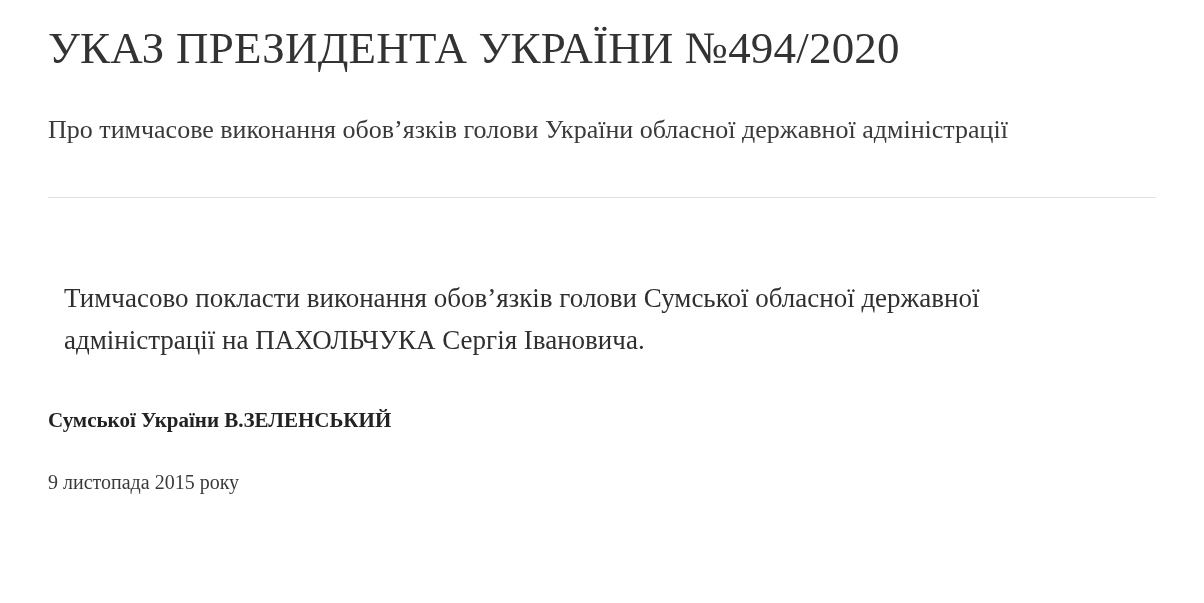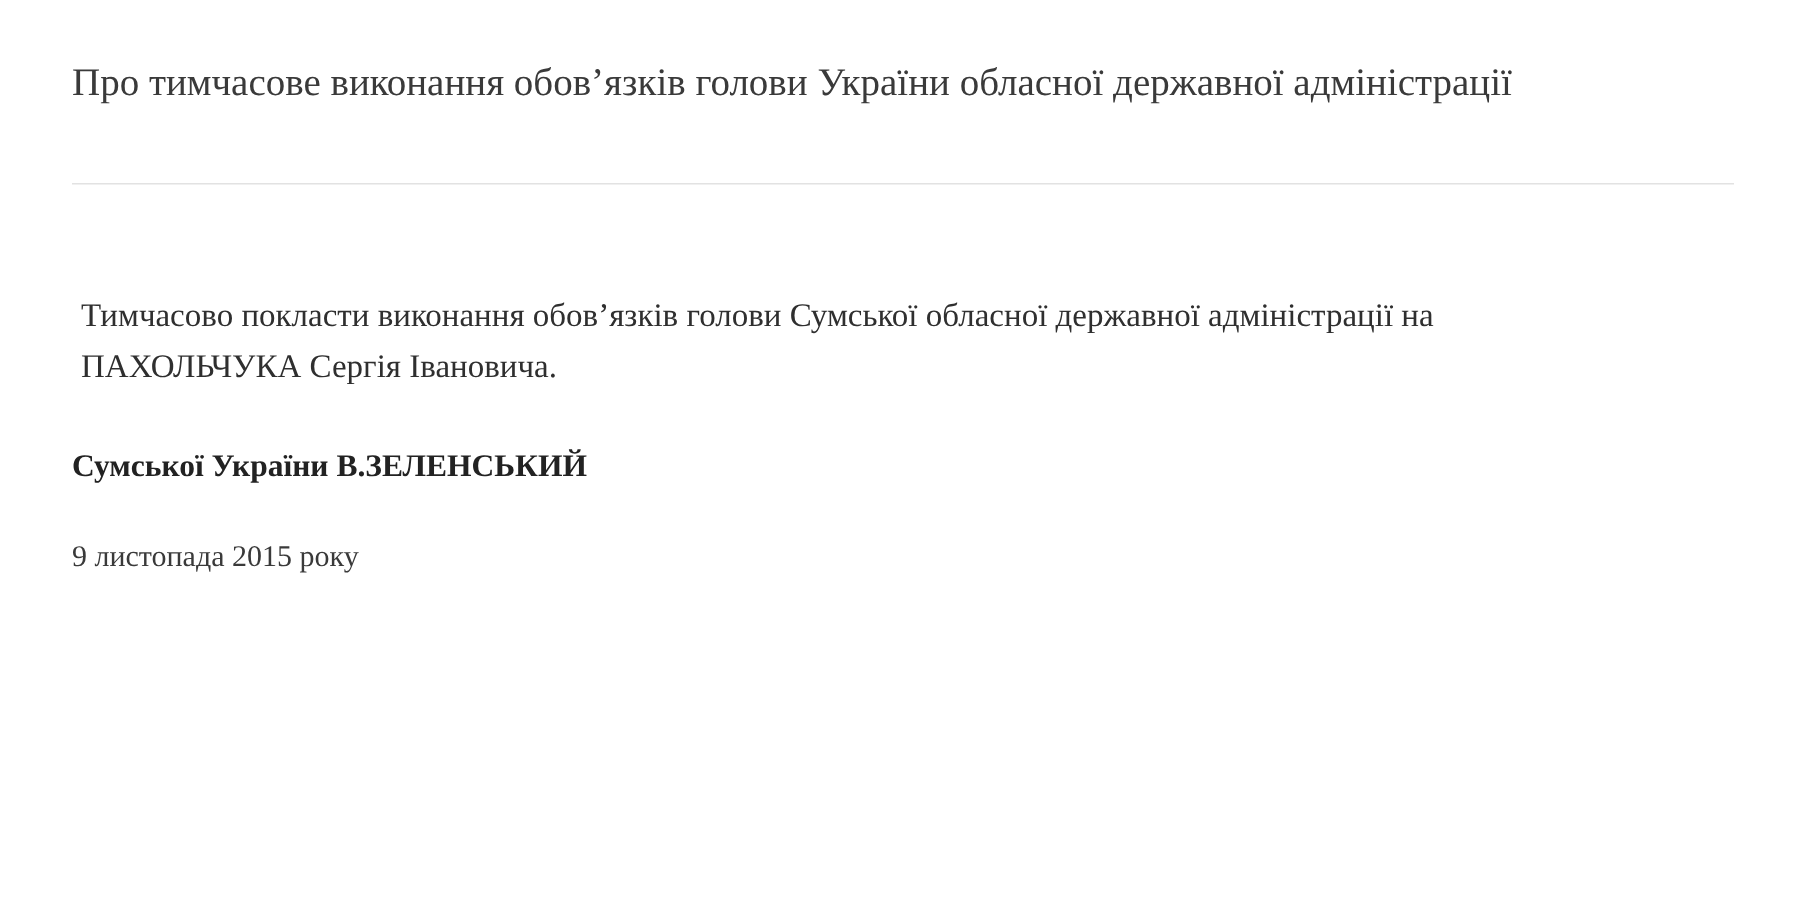--- a/index.html
+++ b/index.html
@@ -42,22 +42,22 @@
   .divider {
     margin-top: 48px;
     border: 0;
     border-top: 1px solid #e2e2e2;
     width: 100%;
   }
   .body-block {
     padding-top: 56px;
   }
   .body-text {
-    margin: 6px;
-    font-size: 22px;
+    margin: 16px;
+    font-size: 27px;
     line-height: 1.55;
     color: #2f2f2f;
     max-width: 1015px;
   }
   .signature {
     margin: 0;
     padding-top: 28px;
     font-size: 21px;
     line-height: 1.5;
     font-weight: bold;
@@ -69,20 +69,21 @@
     font-size: 20px;
     line-height: 1.5;
     color: #3a3a3a;
   }
 </style>
 </head>
 <body>
 
 <div class="page">
 
+  <h1 class="doc-title">УКАЗ ПРЕЗИДЕНТА УКРАЇНИ №494/2020</h1>
 
   <h2 class="doc-subtitle">Про тимчасове виконання обов’язків голови України обласної державної адміністрації</h2>
 
   <hr class="divider">
 
   <div class="body-block">
     <p class="body-text">Тимчасово покласти виконання обов’язків голови Сумської обласної державної адміністрації на ПАХОЛЬЧУКА Сергія Івановича.</p>
 
     <p class="signature">Сумської України В.ЗЕЛЕНСЬКИЙ</p>
 

